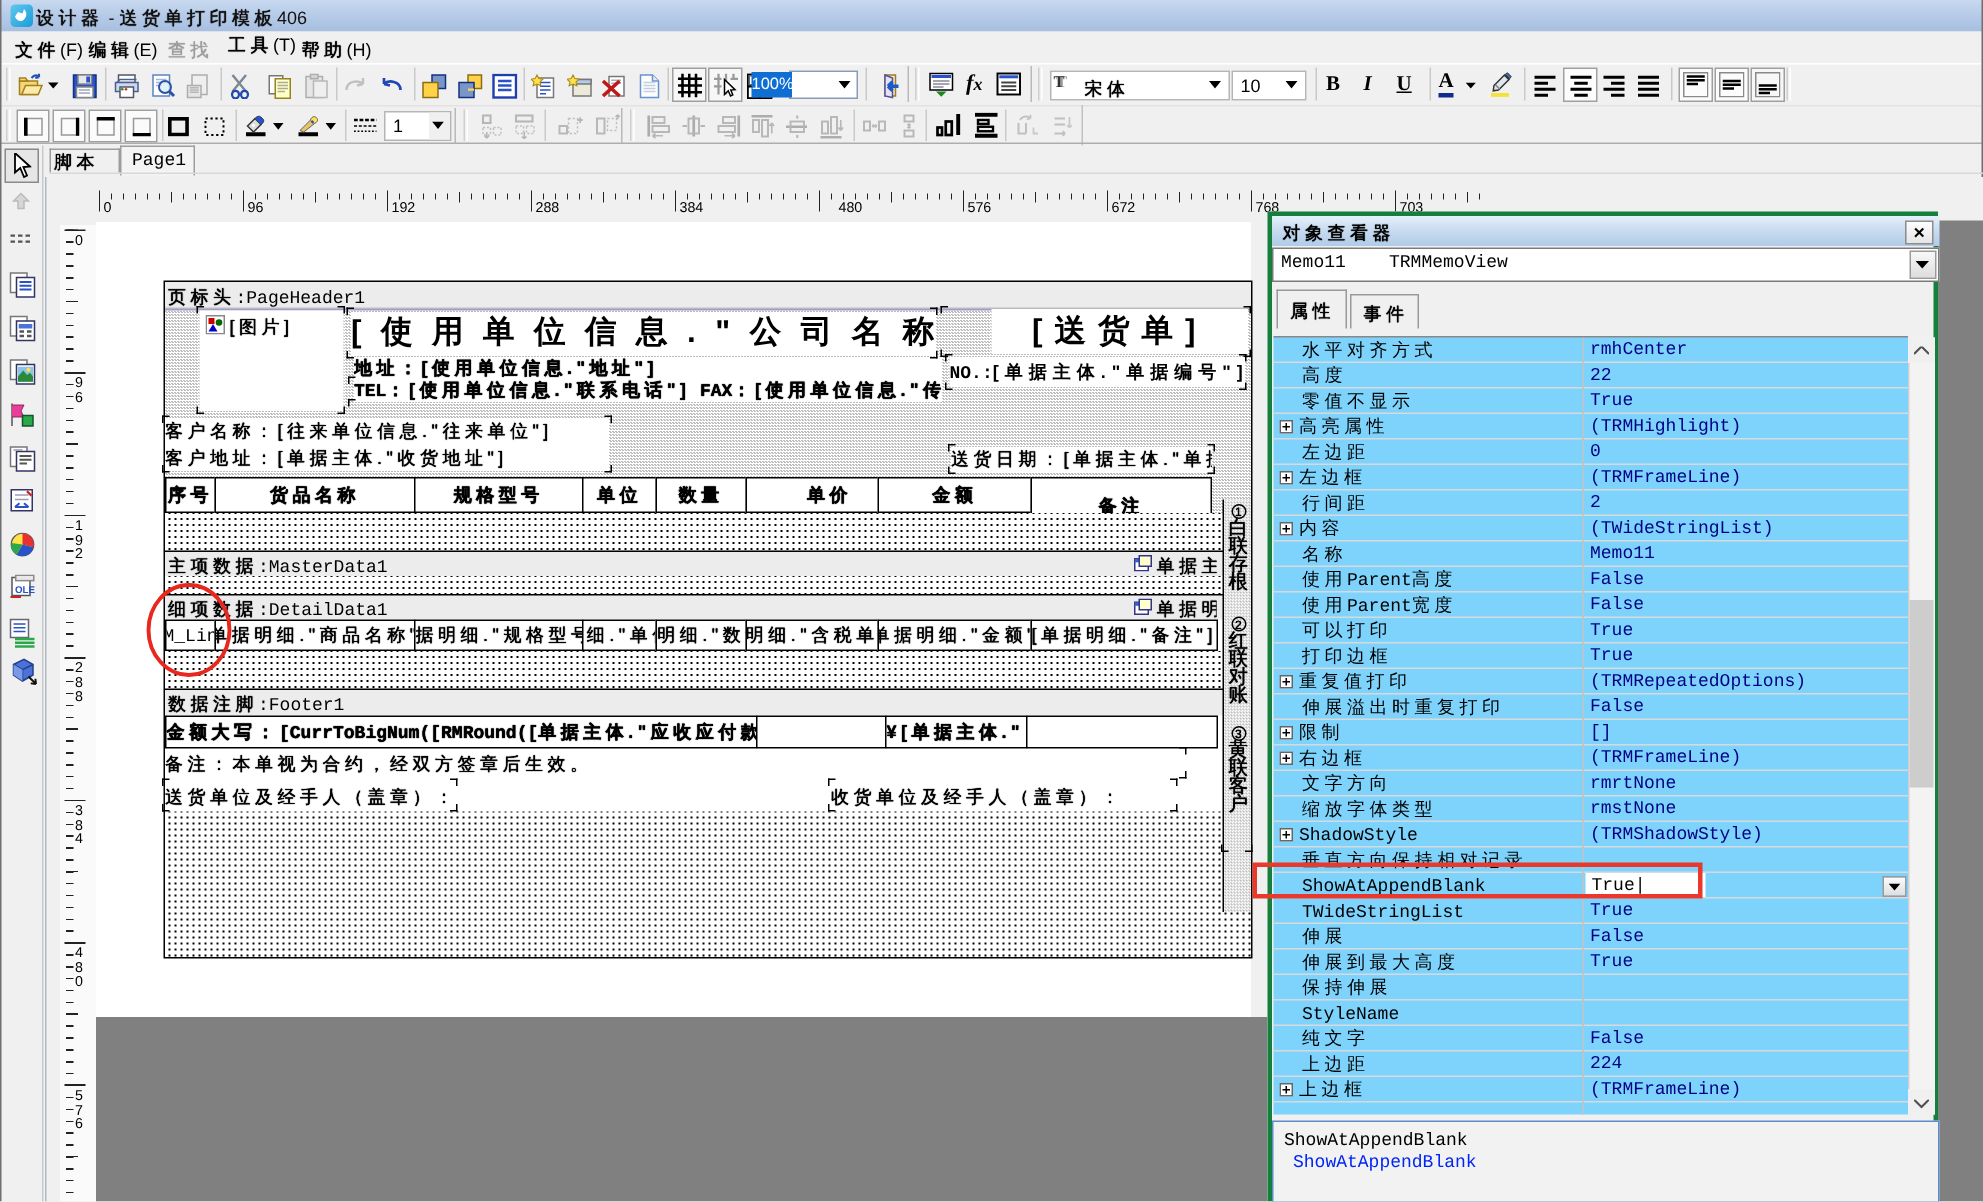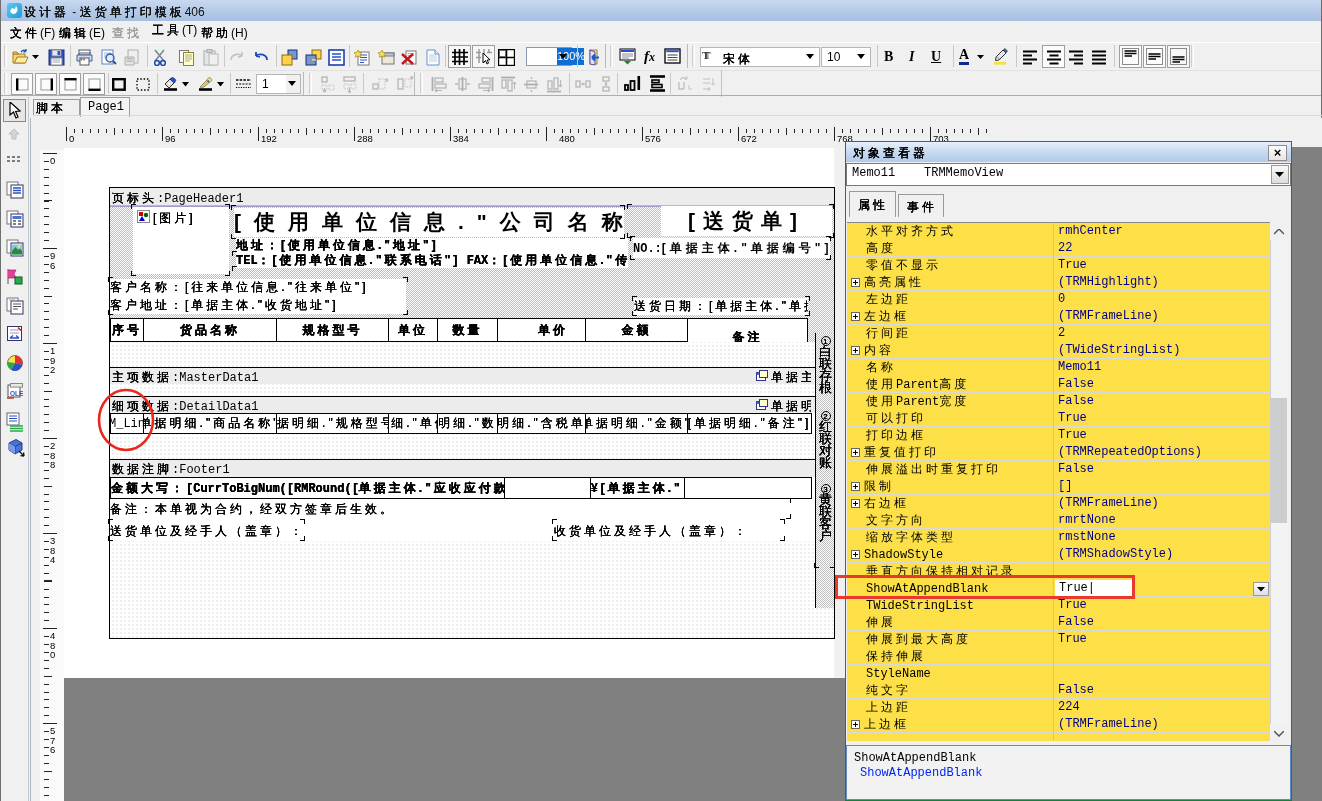--- a/index.html
+++ b/index.html
@@ -148,21 +148,21 @@
 <svg class="ab" style="left:476px;top:49px" width="16" height="16">
       <path d="M3 0 V14 M8 0 V5 M8 11 V14 M13 0 V3 M0 3.5 H5 M0 8.5 H5 M11 3.5 H16" stroke="#9a9a9a" stroke-width="1.5"></path>
       <path d="M7 4 L7 14 L9.5 11.5 L11 15 L12.5 14.2 L11.2 11 L14 10.8 Z" fill="#fff" stroke="#000"></path>
     </svg>
 <svg class="ab" style="left:498px;top:49px" width="17" height="17">
       <rect x="0.5" y="0.5" width="16" height="16" fill="#fff" stroke="#000" stroke-width="1.4"></rect>
       <path d="M8.5 0 V17 M0 8.5 H17" stroke="#000" stroke-width="1.6"></path>
       <rect x="1.5" y="1.5" width="6" height="6" fill="#fff" stroke="#666"></rect>
     </svg>
 <div class="ab" style="left:526px;top:47px;width:46px;height:19px;background:#fff;border:1px solid #8a9cb5"></div>
-<div class="ab" style="left:557px;top:48px;width:27px;height:17px;background:#0e6ed4;color:#fff;font-size:11px;line-height:17px;text-align:center">100%</div>
+<div class="ab" style="left:501px;top:48px;width:27px;height:17px;background:#0e6ed4;color:#fff;font-size:11px;line-height:17px;text-align:center">100%</div>
 <svg class="ab" style="left:559px;top:54px" width="9" height="6">
       <path d="M0 0 L8 0 L4 5 Z" fill="#000"></path>
     </svg>
 <i class="sp" style="left:577px"></i>
 <svg class="ic" style="left:583px;top:49px" viewBox="0 0 17 17">
       <rect x="7" y="1" width="7" height="14" fill="#f4ecc8" stroke="#9a7c2a"></rect>
       <path d="M7 1 L12 3 L12 16 L7 15 Z" fill="#e6e2f2" stroke="#55509a"></path>
       <circle cx="10.8" cy="9" r="0.8" fill="#555"></circle>
       <path d="M16 8.5 L9 8.5 M9 8.5 L12 5.5 M9 8.5 L12 11.5" stroke="#1d5ac8" stroke-width="2.2" fill="none"></path>
     </svg>
@@ -705,21 +705,21 @@
       <div>联</div>
       <div>客</div>
       <div>户</div>
 </div>
 <style>#vmemo div{height:12px;line-height:12px;text-shadow:0 0 .6px #000,0 0 .6px #000}
 .cn{display:inline-block;width:10px;height:10px;border:1px solid #000;border-radius:50%;font-size:8px;line-height:9.5px;text-align:center;vertical-align:0.5px}</style>
 </div>
 
 <div id="inspector">
 <style>
-#insp{position:absolute;left:845px;top:141px;width:447px;height:660px;background:#f0f0f0;border:1px solid #15803d}
+#insp{position:absolute;left:845px;top:141px;width:447px;height:660px;background:#f0f0f0;border:3px solid #15803d}
 .ir{height:17px;border-bottom:1px solid #d9d9d9;position:relative;line-height:16px;white-space:nowrap}
 .ir .l{position:absolute;left:19px;letter-spacing:3px}
 .ir .l .a{letter-spacing:0}
 .ir .v{position:absolute;left:211px;color:#000084;font-family:"Liberation Mono",monospace;letter-spacing:0}
 .e{display:inline-block;width:9px;height:9px;border:1px solid #666;background:linear-gradient(#000,#000) center/5px 1px no-repeat,linear-gradient(#000,#000) center/1px 5px no-repeat,#fff;vertical-align:-1px;margin-right:4px}
 .ir .le{position:absolute;left:4px;letter-spacing:3px}
 .ir .le .a{letter-spacing:0}
 </style>
 <div id="insp">
 
@@ -732,21 +732,21 @@
  <div class="ab" style="left:425px;top:23px;width:18px;height:19px;background:linear-gradient(#f8f8f8,#ddd);border:1px solid #9a9a9a"></div>
  <svg class="ab" style="left:429px;top:30px" width="9" height="6">
         <path d="M0 0 L9 0 L4.5 5 Z" fill="#000"></path>
       </svg>
 
  <div class="ab" style="left:3px;top:49px;width:47px;height:26px;background:#f0f0f0;border:1px solid #999;border-bottom:none"></div>
  <div class="ab" style="left:52px;top:52px;width:46px;height:23px;background:#f0f0f0;border:1px solid #999;border-bottom:none"></div>
  <div class="ab" style="left:12px;top:55px"><span class="z">属性</span></div>
  <div class="ab" style="left:61px;top:57px"><span class="z">事件</span></div>
 
- <div class="ab" style="left:1px;top:80px;width:423px;height:519px;background:#fde047;border-top:1px solid #888;overflow:hidden" id="grid">
+ <div class="ab" style="left:1px;top:80px;width:423px;height:519px;background:#7dd3fc;border-top:1px solid #888;overflow:hidden" id="grid">
   <div class="ir">
           <span class="l">水平对齐方式</span>
           <span class="v">rmhCenter</span>
         </div>
   <div class="ir">
           <span class="l">高度</span>
           <span class="v">22</span>
         </div>
   <div class="ir">
           <span class="l">零值不显示</span>

